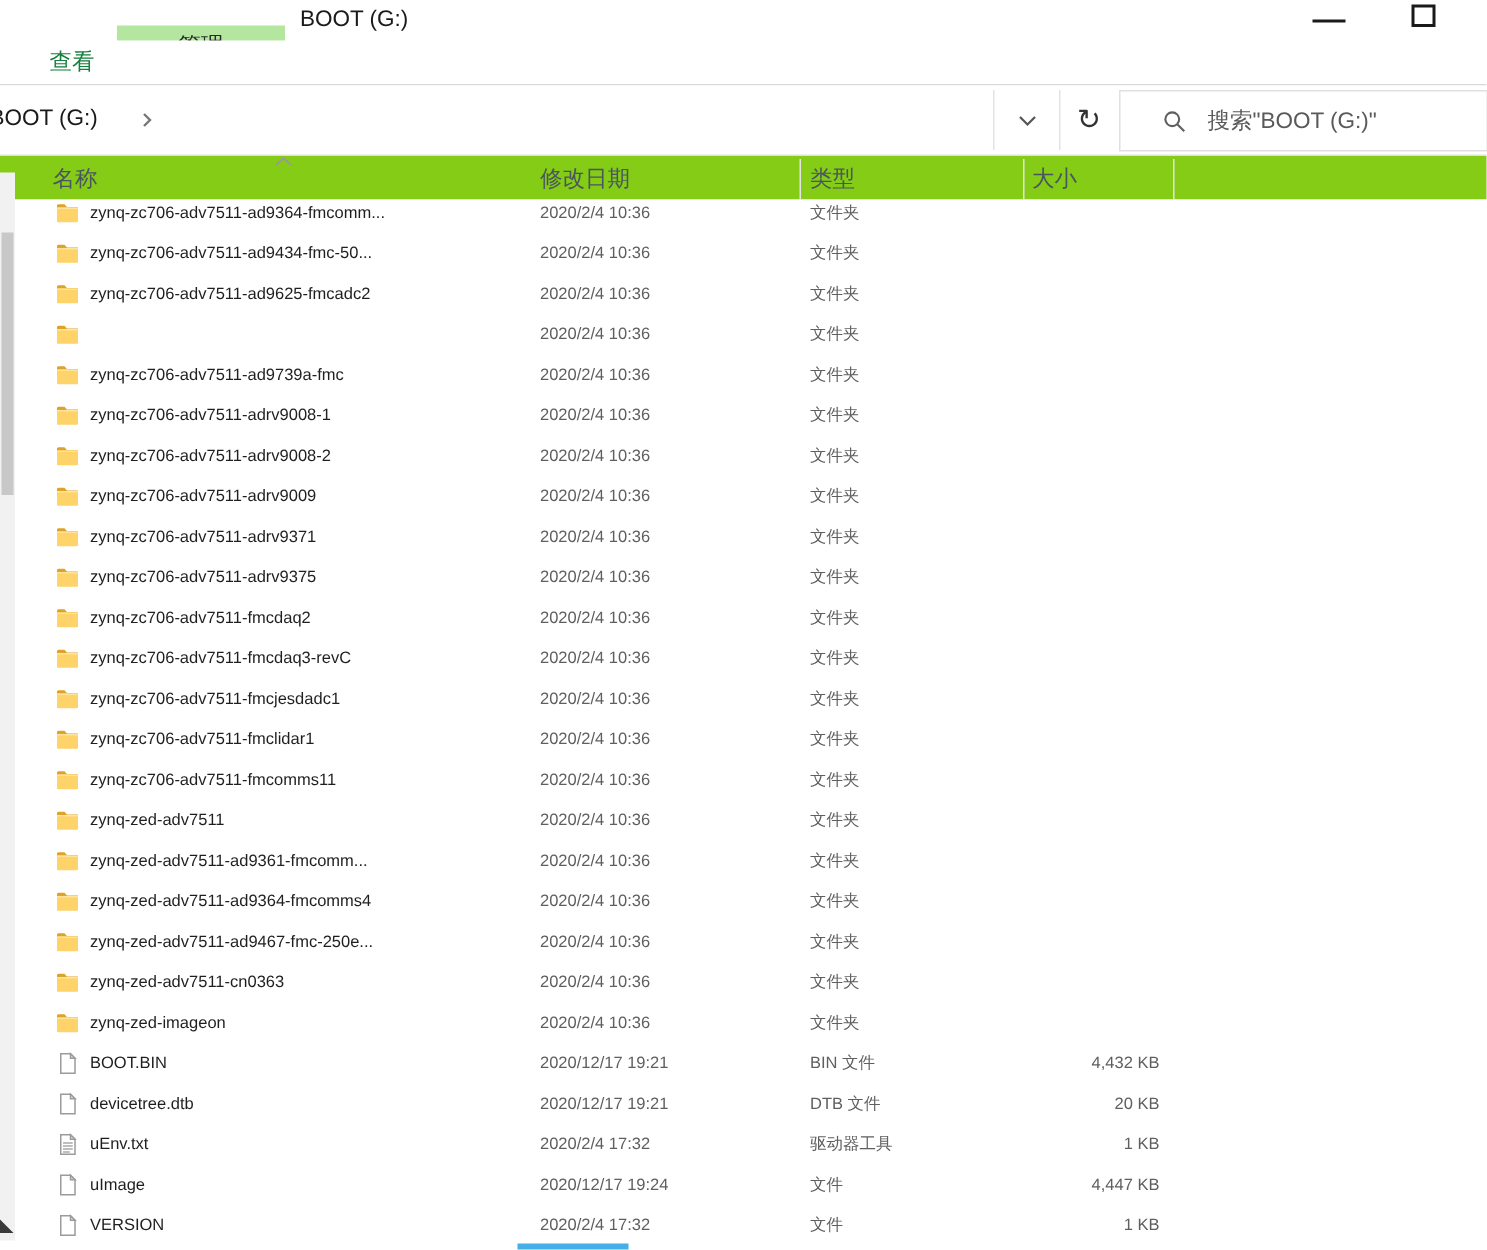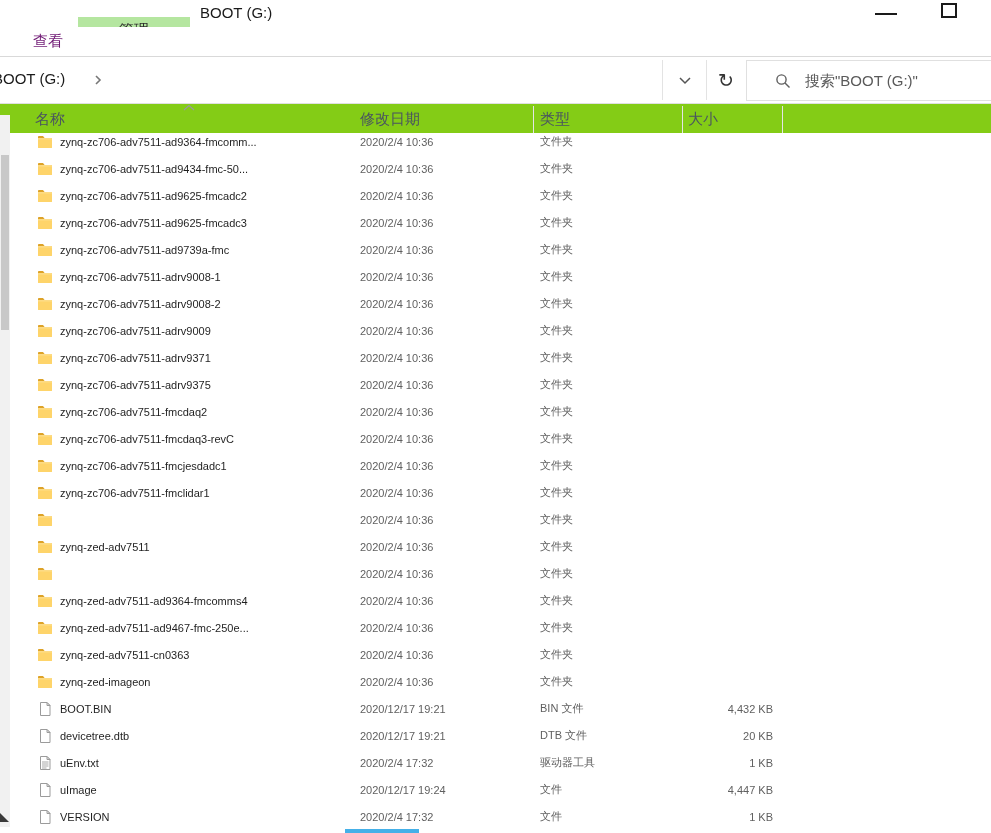--- a/index.html
+++ b/index.html
@@ -10,21 +10,21 @@
   #titlebar { position:absolute; left:0; top:0; width:991px; height:27px; background:#fff; }
   #ctx-tab { position:absolute; left:78px; top:0; width:112px; height:27px;
     background:#b5e6a0; display:flex; align-items:center; justify-content:center;
     font-size:15px; color:#2b2b2b;margin-top:17px; }
   #win-title { position:absolute; left:200px; top:4px; font-size:15px; color:#1a1a1a; }
   #btn-min { position:absolute; left:875px; top:13px; width:22px; height:2px; background:#1a1a1a; }
   #btn-max { position:absolute; left:941px; top:3px; width:16px; height:15px; border:2px solid #1a1a1a; background:#fff; }
 
   #tabrow { position:absolute; left:0; top:27px; width:991px; height:29px; background:#fff; }
   #tab-view { position:absolute; left:18px; top:0; width:60px; height:29px;
-    display:flex; align-items:center; justify-content:center; font-size:15px; color:#701a75; }
+    display:flex; align-items:center; justify-content:center; font-size:15px; color:#15803d; }
   #tab-drive { position:absolute; left:78px; top:0; width:112px; height:29px;
     display:flex; align-items:center; justify-content:center; font-size:15px; color:#262626;
     border-left:1px solid #e3e3e3; border-right:1px solid #e3e3e3;margin-top:38px; }
   #ribbon-divider { position:absolute; left:0; top:56px; width:991px; height:1px; background:#d9d9d9; }
 
   
   #addr-row { position:absolute; left:0; top:57px; width:991px; height:46px; background:#fff; }
   #addr-divider { position:absolute; left:0; top:103px; width:991px; height:1px; background:#e0e0e0; }
   #breadcrumb { position:absolute; left:-7px; top:13px; font-size:15px; color:#1a1a1a; white-space:nowrap; }
   .addr-sep { position:absolute; top:3px; width:1px; height:40px; background:#e3e3e3; }
@@ -168,21 +168,20 @@
     <span class="cell size"></span>
   </div>
     <div class="row">
     <span class="cell-icon">
         <svg width="16" height="16" viewBox="0 0 16 16">
     <path d="M1 3.2c0-.6.4-1.1 1-1.1h4l1.6 1.9H15v1.3H1z" fill="#dda227"></path>
     <rect x="1" y="4.3" width="14" height="9.8" rx="0.6" fill="#fed46a"></rect>
     <rect x="1" y="4.3" width="14" height="1" fill="#ffe49b"></rect>
   </svg>
       </span>
-    <span class="cell name">zynq-zc706-adv7511-ad9625-fmcadc3</span>
     <span class="cell date">2020/2/4 10:36</span>
     <span class="cell type">文件夹</span>
     <span class="cell size"></span>
   </div>
     <div class="row">
     <span class="cell-icon">
         <svg width="16" height="16" viewBox="0 0 16 16">
     <path d="M1 3.2c0-.6.4-1.1 1-1.1h4l1.6 1.9H15v1.3H1z" fill="#dda227"></path>
     <rect x="1" y="4.3" width="14" height="9.8" rx="0.6" fill="#fed46a"></rect>
     <rect x="1" y="4.3" width="14" height="1" fill="#ffe49b"></rect>
@@ -311,20 +310,21 @@
     <span class="cell size"></span>
   </div>
     <div class="row">
     <span class="cell-icon">
         <svg width="16" height="16" viewBox="0 0 16 16">
     <path d="M1 3.2c0-.6.4-1.1 1-1.1h4l1.6 1.9H15v1.3H1z" fill="#dda227"></path>
     <rect x="1" y="4.3" width="14" height="9.8" rx="0.6" fill="#fed46a"></rect>
     <rect x="1" y="4.3" width="14" height="1" fill="#ffe49b"></rect>
   </svg>
       </span>
+    <span class="cell name">zynq-zc706-adv7511-fmcomms11</span>
     <span class="cell date">2020/2/4 10:36</span>
     <span class="cell type">文件夹</span>
     <span class="cell size"></span>
   </div>
     <div class="row">
     <span class="cell-icon">
         <svg width="16" height="16" viewBox="0 0 16 16">
     <path d="M1 3.2c0-.6.4-1.1 1-1.1h4l1.6 1.9H15v1.3H1z" fill="#dda227"></path>
     <rect x="1" y="4.3" width="14" height="9.8" rx="0.6" fill="#fed46a"></rect>
     <rect x="1" y="4.3" width="14" height="1" fill="#ffe49b"></rect>
@@ -336,20 +336,21 @@
     <span class="cell size"></span>
   </div>
     <div class="row">
     <span class="cell-icon">
         <svg width="16" height="16" viewBox="0 0 16 16">
     <path d="M1 3.2c0-.6.4-1.1 1-1.1h4l1.6 1.9H15v1.3H1z" fill="#dda227"></path>
     <rect x="1" y="4.3" width="14" height="9.8" rx="0.6" fill="#fed46a"></rect>
     <rect x="1" y="4.3" width="14" height="1" fill="#ffe49b"></rect>
   </svg>
       </span>
+    <span class="cell name">zynq-zed-adv7511-ad9361-fmcomm...</span>
     <span class="cell date">2020/2/4 10:36</span>
     <span class="cell type">文件夹</span>
     <span class="cell size"></span>
   </div>
     <div class="row">
     <span class="cell-icon">
         <svg width="16" height="16" viewBox="0 0 16 16">
     <path d="M1 3.2c0-.6.4-1.1 1-1.1h4l1.6 1.9H15v1.3H1z" fill="#dda227"></path>
     <rect x="1" y="4.3" width="14" height="9.8" rx="0.6" fill="#fed46a"></rect>
     <rect x="1" y="4.3" width="14" height="1" fill="#ffe49b"></rect>

